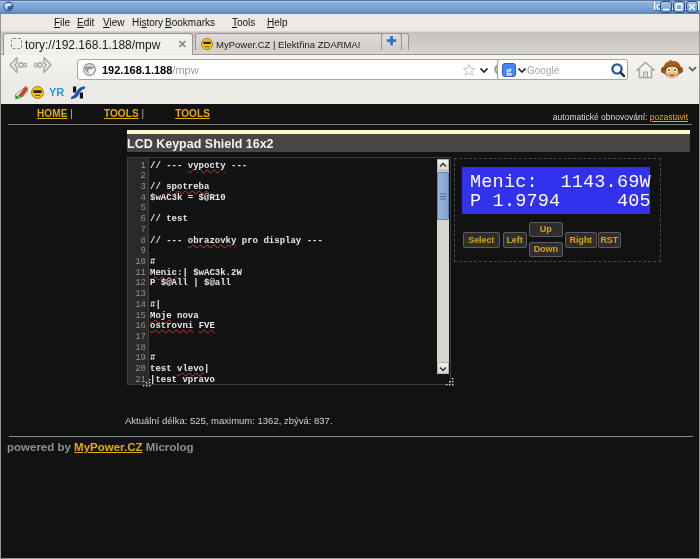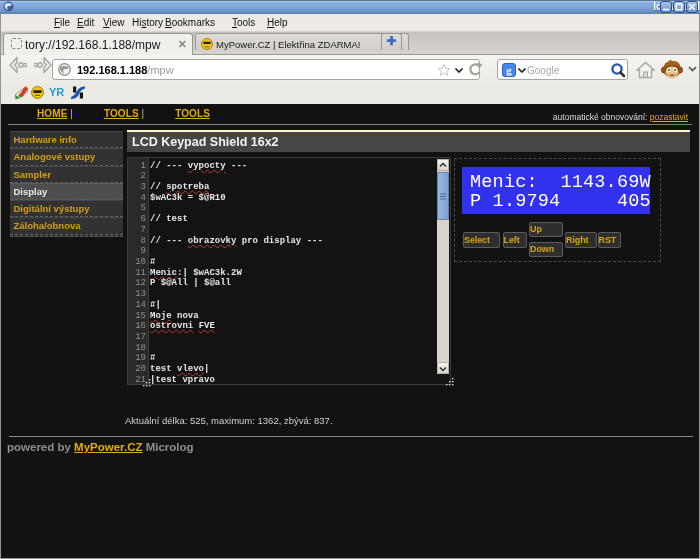--- a/index.html
+++ b/index.html
@@ -41,21 +41,21 @@
 .tab .close { position:absolute; right:5px; top:4px; color:#8a8680; font-size:11px; font-weight:bold;}
 #favicon1 { position:absolute; left:7px; top:4px; width:11px; height:11px;
   border:1px dashed #8a8680; border-radius:2px;}
 #tabbar .below { position:absolute; left:0; top:22px; width:698px; height:1px; background:#a09a93; z-index:2;}
 
 
 #navbar { position:absolute; left:1px; top:55px; width:698px; height:29px;
   background:linear-gradient(#f6f4f1, #eceae5); }
 .field { position:absolute; top:4px; height:21px; background:#fff;
   border:1px solid #a8a49e; border-radius:3px; }
-#urlfield { left:51px; width:428px;text-align:right; }
+#urlfield { left:76px; width:428px;text-align:right; }
 #searchfield { left:496px; width:131px; }
 #urltext { position:absolute; left:24px; top:4px; font-size:11px; color:#000; font-weight:bold;}
 #urltext span { color:#9a9a9a; font-weight:normal;}
 #searchtext { position:absolute; left:29px; top:5px; font-size:10px; color:#a8a8a8; }
 
 
 #bmbar { position:absolute; left:1px; top:84px; width:698px; height:20px; background:#eceae5; }
 
 
 #page { position:absolute; left:1px; top:104px; width:698px; height:454px; background:#121212;
@@ -71,22 +71,22 @@
 
 #sidebar { position:absolute; left:9px; top:27px; width:113px; }
 .sitem { position:relative; height:17.3px; background:#323232; color:#d49e12; font-weight:bold;
   font-size:9.5px; line-height:16px; padding-left:3.5px;
   border-top:1px solid #454545; border-bottom:1px dashed #5f5f5f; }
 .sitem.sel { background:#4e4e4e; color:#e8e8e8; border-top-color:#5e5e5e;}
 #sidebar .tail { height:2.5px; background:#323232; border-bottom:1px dashed #5f5f5f;}
 
 
 #mainhdr { position:absolute; left:126px; top:26px; width:563px; height:22px; background:#464646;
-  border-top:2px solid #fef9c3; color:#f2f2f2; font-weight:bold; font-size:12.5px; line-height:21px;
-  padding-left:5px; }
+  border-top:4px solid #fef9c3; color:#f2f2f2; font-weight:bold; font-size:12.5px; line-height:21px;
+  }
 
 
 #editor { position:absolute; left:126px; top:53px; width:324px; height:228px;
   background:#131313; border:1px solid #3c3c3c; }
 #gutter { position:absolute; left:0px; top:0px; width:21px; height:226px; background:#2a2a2a;
   border-right:1px solid #3c3c3c; }
 #gutter pre { font-family:"Liberation Mono", monospace; font-size:9px; line-height:10.72px;
   color:#8e8e8e; text-align:right; padding:2.5px 2px 0 0; }
 #code { position:absolute; left:20px; top:0px; width:288px; height:226px; overflow:hidden; }
 #code pre { font-family:"Liberation Mono", monospace; font-size:9px; line-height:10.72px;
@@ -102,21 +102,21 @@
   background:linear-gradient(90deg,#9ab7dd,#7fa2d2); border:1px solid #6684ab; border-radius:1px;}
 .grip { position:absolute; }
 
 
 #panel { position:absolute; left:453px; top:54px; width:207px; height:104px;
   border:1px dashed #4a4a4a; }
 #lcd { position:absolute; left:7px; top:7.5px; width:188px; height:47px; background:#3231ee;
   font-family:"Liberation Mono", monospace; font-size:18.5px; color:#fff;
   line-height:18.5px; padding:7.5px 0 0 8px; white-space:pre; letter-spacing:0.2px;}
 .kbtn { position:absolute; background:#2e2e2e; border:1px solid #5c5c5c; border-radius:2px;
-  color:#d6a115; font-weight:bold; font-size:9px; letter-spacing:-0.1px; }
+  color:#d6a115; font-weight:bold; font-size:9px; text-align:center; letter-spacing:-0.1px; }
 #pvars { position:absolute; left:454px; top:165px; font-size:9.5px; color:#9a9a9a; line-height:9.4px;}
 
 
 #lendinfo { position:absolute; left:124px; top:311px; font-size:9.5px; color:#d2d2d2; }
 #footline { position:absolute; left:8px; top:331.5px; width:684px; height:1.5px; background:#8a8a8a; }
 #footer { position:absolute; left:6px; top:337px; font-size:11.5px; font-weight:bold; color:#8f8f8f; }
 #footer a { color:#e3ad08; text-decoration:underline; }
 svg { display:block; }
 </style>
 </head>
@@ -263,29 +263,20 @@
     </svg>
   </div>
 
   <div id="page">
     <div id="topbar">
       <div class="links"><a>HOME</a> <span class="sep">|</span> <a>TOOLS</a> <span class="sep">|</span> <a>TOOLS</a></div>
       <div class="right">automatické obnovování: <a>pozastavit</a></div>
     </div>
     <div id="topline"></div>
 
-    <div id="sidebar">
-      <div class="sitem">Hardware info</div>
-      <div class="sitem">Analogové vstupy</div>
-      <div class="sitem">Sampler</div>
-      <div class="sitem sel">Display</div>
-      <div class="sitem">Digitální výstupy</div>
-      <div class="sitem">Záloha/obnova</div>
-      <div class="tail"></div>
-    </div>
 
     <div id="mainhdr">LCD Keypad Shield 16x2</div>
 
     <div id="editor">
       <div id="gutter">
           <pre>1
 2
 3
 4
 5

